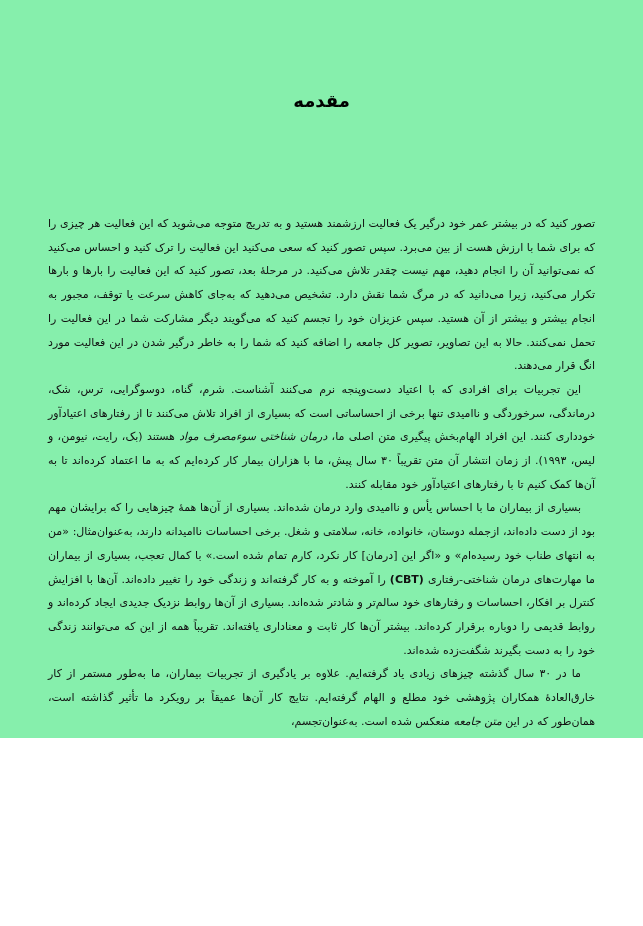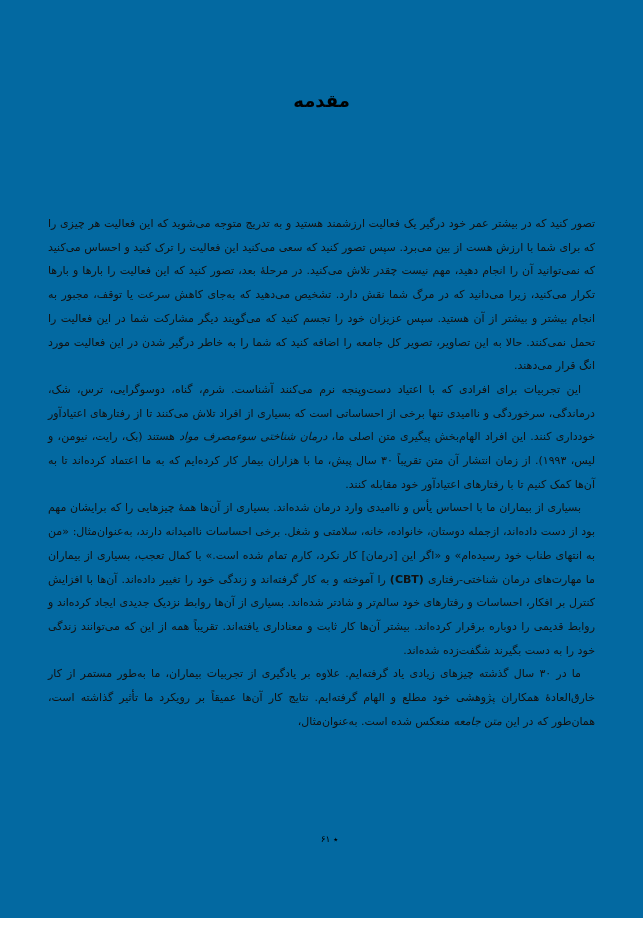--- a/index.html
+++ b/index.html
@@ -3,22 +3,22 @@
 <meta charset="utf-8">
 <style>
   html, body {
     margin: 0;
     padding: 0;
     background: #ffffff;
   }
   .page {
     position: relative;
     width: 643px;
-    height: 918px;
-    background: #0369a1;
+    height: 738px;
+    background: #86efac;
     overflow: hidden;
     font-family: "DejaVu Sans", sans-serif;
     direction: rtl;
     color: #111111;
     text-decoration: underline;
   }
   .chapter-title {
     position: absolute;
     top: 90px;
     left: 0;
@@ -62,17 +62,17 @@
 </head>
 <body>
 
 <div class="page">
   <h1 class="chapter-title">مقدمه</h1>
 
   <div class="body-text" id="body-text">
       <p><span>تصور کنید که در بیشتر عمر خود درگیر یک فعالیت ارزشمند هستید و به تدریج متوجه می‌شوید که این فعالیت هر چیزی را که برای شما با ارزش هست از بین می‌برد. سپس تصور کنید که سعی می‌کنید این فعالیت را ترک کنید و احساس می‌کنید که نمی‌توانید آن را انجام دهید، مهم نیست چقدر تلاش می‌کنید. در مرحلهٔ بعد، تصور کنید که این فعالیت را بارها و بارها تکرار می‌کنید، زیرا می‌دانید که در مرگ شما نقش دارد. تشخیص می‌دهید که به‌جای کاهش سرعت یا توقف، مجبور به انجام بیشتر و بیشتر از آن هستید. سپس عزیزان خود را تجسم کنید که می‌گویند دیگر مشارکت شما در این فعالیت را تحمل نمی‌کنند. حالا به این تصاویر، تصویر کل جامعه را اضافه کنید که شما را به خاطر درگیر شدن در این فعالیت مورد انگ قرار می‌دهند.</span></p>
       <p class="indent"><span>این تجربیات برای افرادی که با اعتیاد دست‌وپنجه نرم می‌کنند آشناست. شرم، گناه، دوسوگرایی، ترس، شک، درماندگی، سرخوردگی و ناامیدی تنها برخی از احساساتی است که بسیاری از افراد تلاش می‌کنند تا از رفتارهای اعتیادآور خودداری کنند. این افراد الهام‌بخش پیگیری متن اصلی ما، </span><span class="run-i">درمان شناختی سوءمصرف مواد</span><span> هستند (بک، رایت، نیومن، و لیس، ۱۹۹۳). از زمان انتشار آن متن تقریباً ۳۰ سال پیش، ما با هزاران بیمار کار کرده‌ایم که به ما اعتماد کرده‌اند تا به آن‌ها کمک کنیم تا با رفتارهای اعتیادآور خود مقابله کنند.</span></p>
       <p class="indent"><span>بسیاری از بیماران ما با احساس یأس و ناامیدی وارد درمان شده‌اند. بسیاری از آن‌ها همهٔ چیزهایی را که برایشان مهم بود از دست داده‌اند، ازجمله دوستان، خانواده، خانه، سلامتی و شغل. برخی احساسات ناامیدانه دارند، به‌عنوان‌مثال: «من به انتهای طناب خود رسیده‌ام» و «اگر این [درمان] کار نکرد، کارم تمام شده است.» با کمال تعجب، بسیاری از بیماران ما مهارت‌های درمان شناختی-رفتاری </span><span class="run-b">(CBT)</span><span> را آموخته و به کار گرفته‌اند و زندگی خود را تغییر داده‌اند. آن‌ها با افزایش کنترل بر افکار، احساسات و رفتارهای خود سالم‌تر و شادتر شده‌اند. بسیاری از آن‌ها روابط نزدیک جدیدی ایجاد کرده‌اند و روابط قدیمی را دوباره برقرار کرده‌اند. بیشتر آن‌ها کار ثابت و معناداری یافته‌اند. تقریباً همه از این که می‌توانند زندگی خود را به دست بگیرند شگفت‌زده شده‌اند.</span></p>
-      <p class="indent"><span>ما در ۳۰ سال گذشته چیزهای زیادی یاد گرفته‌ایم. علاوه بر یادگیری از تجربیات بیماران، ما به‌طور مستمر از کار خارق‌العادهٔ همکاران پژوهشی خود مطلع و الهام گرفته‌ایم. نتایج کار آن‌ها عمیقاً بر رویکرد ما تأثیر گذاشته است، همان‌طور که در این </span><span class="run-i">متن جامعه</span><span> منعکس شده است. به‌عنوان‌مثال،</span></p>
+      <p class="indent"><span>ما در ۳۰ سال گذشته چیزهای زیادی یاد گرفته‌ایم. علاوه بر یادگیری از تجربیات بیماران، ما به‌طور مستمر از کار خارق‌العادهٔ همکاران پژوهشی خود مطلع و الهام گرفته‌ایم. نتایج کار آن‌ها عمیقاً بر رویکرد ما تأثیر گذاشته است، همان‌طور که در این </span><span class="run-i">متن جامعه</span><span> منعکس شده است. به‌عنوان‌تجسم،</span></p>
     </div>
 
   <div class="page-footer">٭ ۶۱</div>
 </div>
 
 </body></html>

